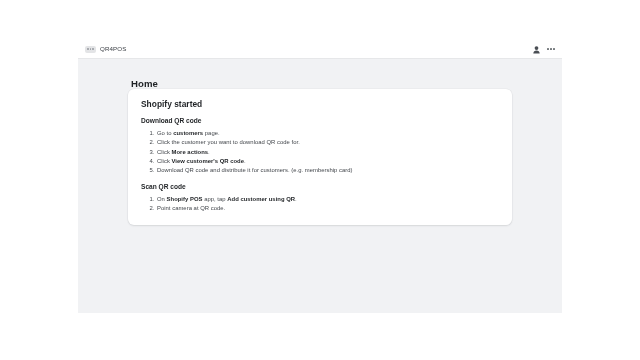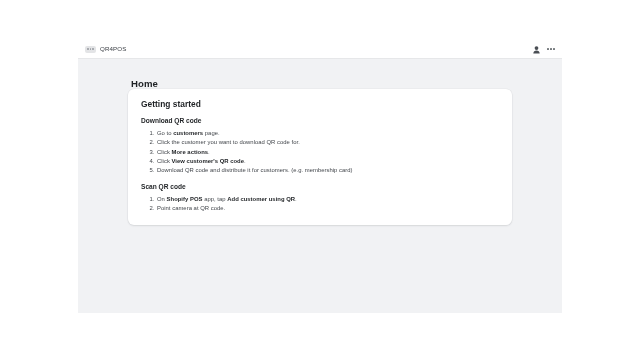--- a/index.html
+++ b/index.html
@@ -201,21 +201,21 @@
       </div>
 
     </div>
 
     <div class="page">
 
       <h1 class="page-title">Home</h1>
 
       <div class="card">
 
-        <h2 class="card-title">Getting started</h2>
+        <h2 class="card-title">Shopify started</h2>
 
         <div class="section">
           <h3 class="section-heading">Download QR code</h3>
           <ol class="steps">
             <li>
               <span>Go to </span><b>customers</b><span> page.</span>
             </li>
             <li>
               <span>Click the customer you want to download QR code for.</span><b></b><span></span>
             </li>

